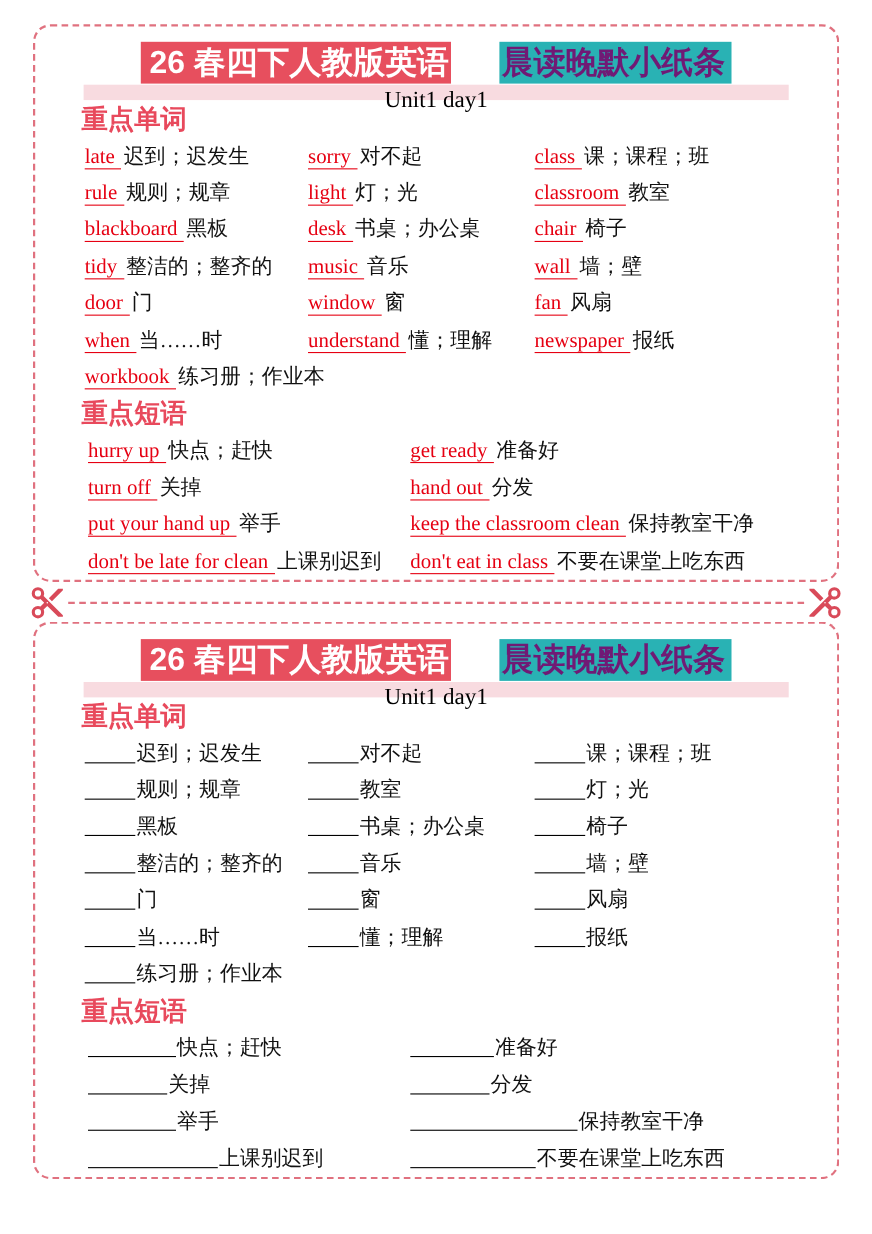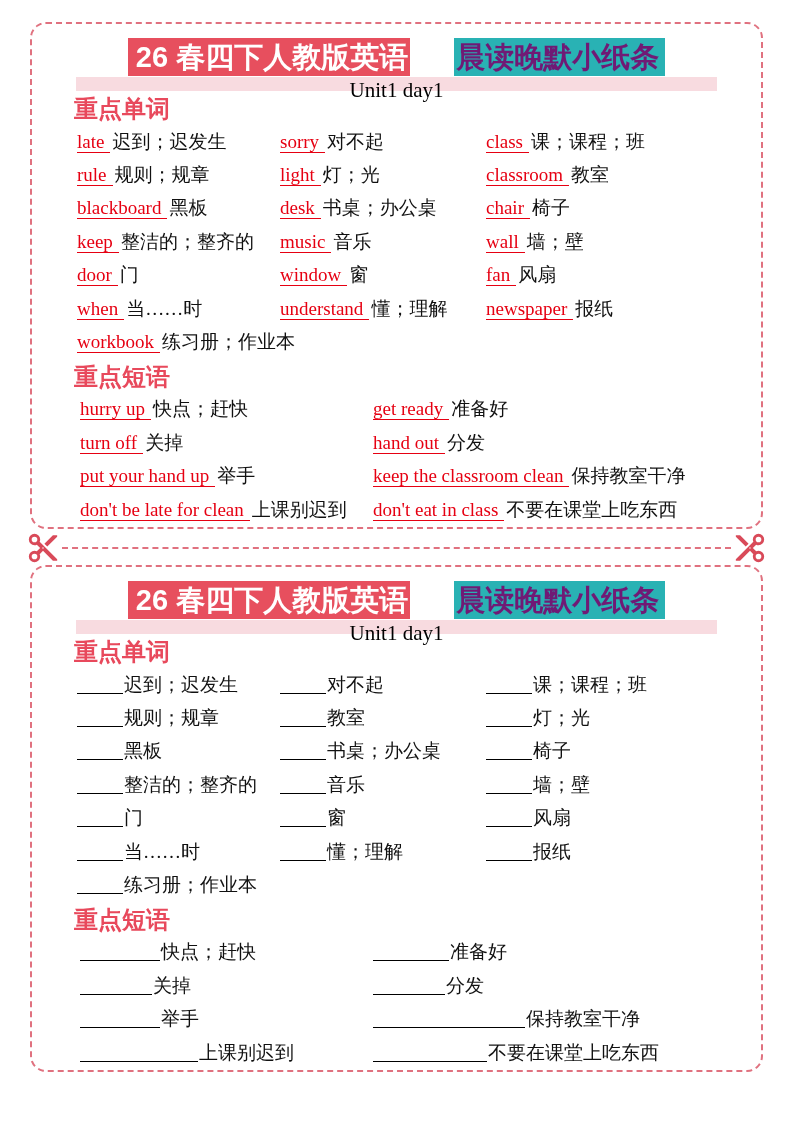--- a/index.html
+++ b/index.html
@@ -71,21 +71,21 @@
   <div class="grid words-grid">
       <div class="cell"><span class="en">late</span><span class="zh">迟到；迟发生</span></div>
       <div class="cell"><span class="en">sorry</span><span class="zh">对不起</span></div>
       <div class="cell"><span class="en">class</span><span class="zh">课；课程；班</span></div>
       <div class="cell"><span class="en">rule</span><span class="zh">规则；规章</span></div>
       <div class="cell"><span class="en">light</span><span class="zh">灯；光</span></div>
       <div class="cell"><span class="en">classroom</span><span class="zh">教室</span></div>
       <div class="cell"><span class="en">blackboard</span><span class="zh">黑板</span></div>
       <div class="cell"><span class="en">desk</span><span class="zh">书桌；办公桌</span></div>
       <div class="cell"><span class="en">chair</span><span class="zh">椅子</span></div>
-      <div class="cell"><span class="en">keep</span><span class="zh">整洁的；整齐的</span></div>
+      <div class="cell"><span class="en">tidy</span><span class="zh">整洁的；整齐的</span></div>
       <div class="cell"><span class="en">music</span><span class="zh">音乐</span></div>
       <div class="cell"><span class="en">wall</span><span class="zh">墙；壁</span></div>
       <div class="cell"><span class="en">door</span><span class="zh">门</span></div>
       <div class="cell"><span class="en">window</span><span class="zh">窗</span></div>
       <div class="cell"><span class="en">fan</span><span class="zh">风扇</span></div>
       <div class="cell"><span class="en">when</span><span class="zh">当……时</span></div>
       <div class="cell"><span class="en">understand</span><span class="zh">懂；理解</span></div>
       <div class="cell"><span class="en">newspaper</span><span class="zh">报纸</span></div>
       <div class="cell"><span class="en">workbook</span><span class="zh">练习册；作业本</span></div>
     </div>

